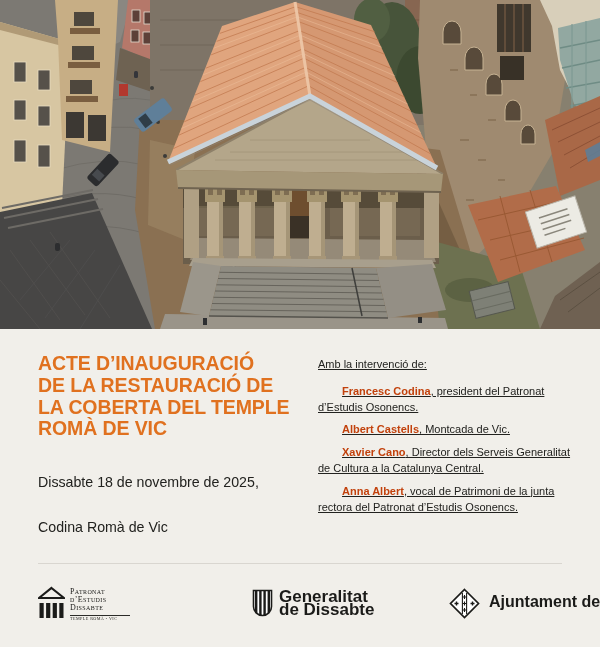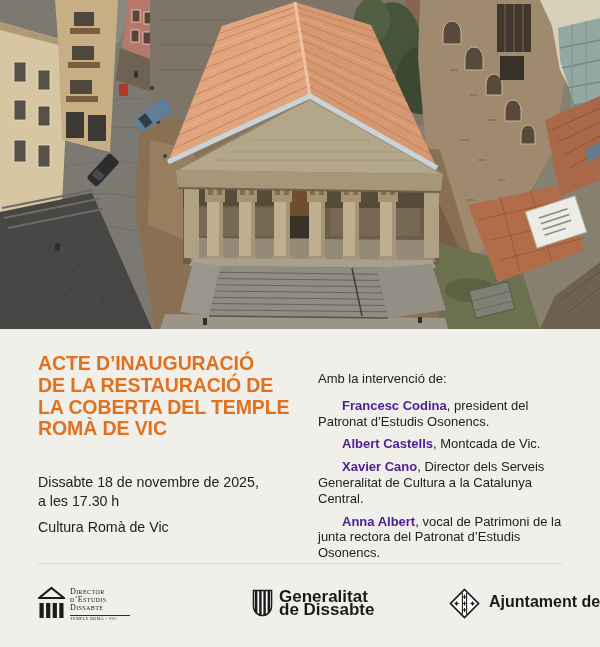--- a/index.html
+++ b/index.html
@@ -14,24 +14,24 @@
 
   .title{
     position:absolute;left:38px;top:353px;width:290px;
     color:#e0711f;font-weight:700;font-size:19.5px;line-height:21.8px;letter-spacing:-0.1px;
   }
   .title div{white-space:nowrap;}
 
   .when{position:absolute;left:38px;top:473px;font-size:14.2px;line-height:19px;color:#22221f;}
   .where{position:absolute;left:38px;top:518px;font-size:14.2px;line-height:19px;color:#22221f;}
 
-  .speakers{position:absolute;left:318px;top:371px;width:257px;font-size:13px;line-height:15.8px;color:#22221f;}
+  .speakers{position:absolute;left:318px;top:357px;width:257px;font-size:11px;line-height:15.8px;color:#22221f;text-decoration:underline;}
   .speakers .heading{margin:0 0 11px 0;}
   .speakers p.speaker{margin:0 0 7px 0;}
-  .speakers strong{font-weight:700;color:#4c1d95;padding-left:24px;}
+  .speakers strong{font-weight:700;color:#c2410c;padding-left:24px;}
 
   .divider{position:absolute;left:38px;top:563px;width:524px;height:1px;background:#d9d6d0;}
 
   .logo-block{position:absolute;}
   .patronat-text{
     left:70px;top:588px;font-family:"Liberation Serif",serif;font-variant:small-caps;
     font-size:8px;line-height:8.2px;letter-spacing:0.4px;color:#1b1b19;width:60px;
   }
   .patronat-text .subline{
     font-variant:normal;border-top:1px solid #2b2b28;margin-top:2px;padding-top:1.5px;
@@ -305,24 +305,23 @@
 
   <div class="title">
     <div>ACTE D’INAUGURACIÓ</div>
     <div>DE LA RESTAURACIÓ DE</div>
     <div>LA COBERTA DEL TEMPLE</div>
     <div>ROMÀ DE VIC</div>
   </div>
 
   <div class="when">
     <div>Dissabte 18 de novembre de 2025,</div>
-    <div>a les 17.30 h</div>
-  </div>
-
-  <div class="where">Cultura Romà de Vic</div>
+  </div>
+
+  <div class="where">Codina Romà de Vic</div>
 
   <div class="speakers">
     <p class="heading">Amb la intervenció de:</p>
     <div>
         <p class="speaker"><strong>Francesc Codina</strong><span>, president del Patronat d’Estudis Osonencs.</span></p>
         <p class="speaker"><strong>Albert Castells</strong><span>, Montcada de Vic.</span></p>
         <p class="speaker"><strong>Xavier Cano</strong><span>, Director dels Serveis Generalitat de Cultura a la Catalunya Central.</span></p>
         <p class="speaker"><strong>Anna Albert</strong><span>, vocal de Patrimoni de la junta rectora del Patronat d’Estudis Osonencs.</span></p>
       </div>
   </div>
@@ -330,21 +329,21 @@
   <div class="divider"></div>
 
   <svg class="logo-block" style="left:38px;top:586px;" width="27" height="35" viewBox="0 0 27 35">
     <polygon points="13.5,2 26,12 1,12" fill="none" stroke="#1b1b19" stroke-width="2.2"></polygon>
     <rect x="1.5" y="17" width="4.2" height="15" fill="#1b1b19"></rect>
     <rect x="8.1" y="17" width="4.2" height="15" fill="#1b1b19"></rect>
     <rect x="14.7" y="17" width="4.2" height="15" fill="#1b1b19"></rect>
     <rect x="21.3" y="17" width="4.2" height="15" fill="#1b1b19"></rect>
   </svg>
   <div class="logo-block patronat-text">
-    <div>Director</div>
+    <div>Patronat</div>
     <div>d’Estudis</div>
     <div>Dissabte</div>
     <div class="subline">TEMPLE ROMÀ - VIC</div>
   </div>
 
   <svg class="logo-block" style="left:252px;top:589px;" width="21" height="29" viewBox="0 0 21 29">
     <defs>
         <clipPath id="gshield">
           <path d="M1.5,1.5 h18 v16 a9,9 0 0 1 -18,0 z"></path>
         </clipPath>

